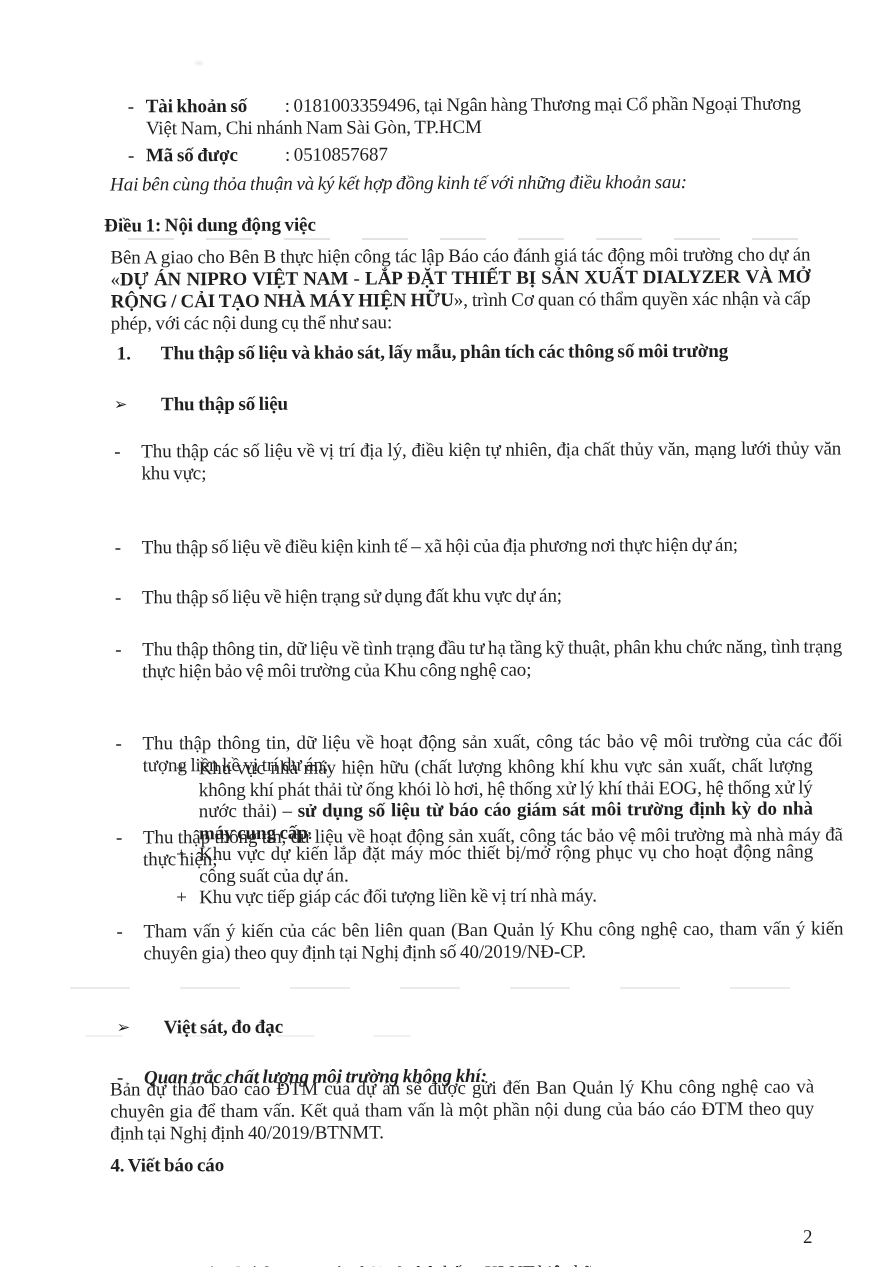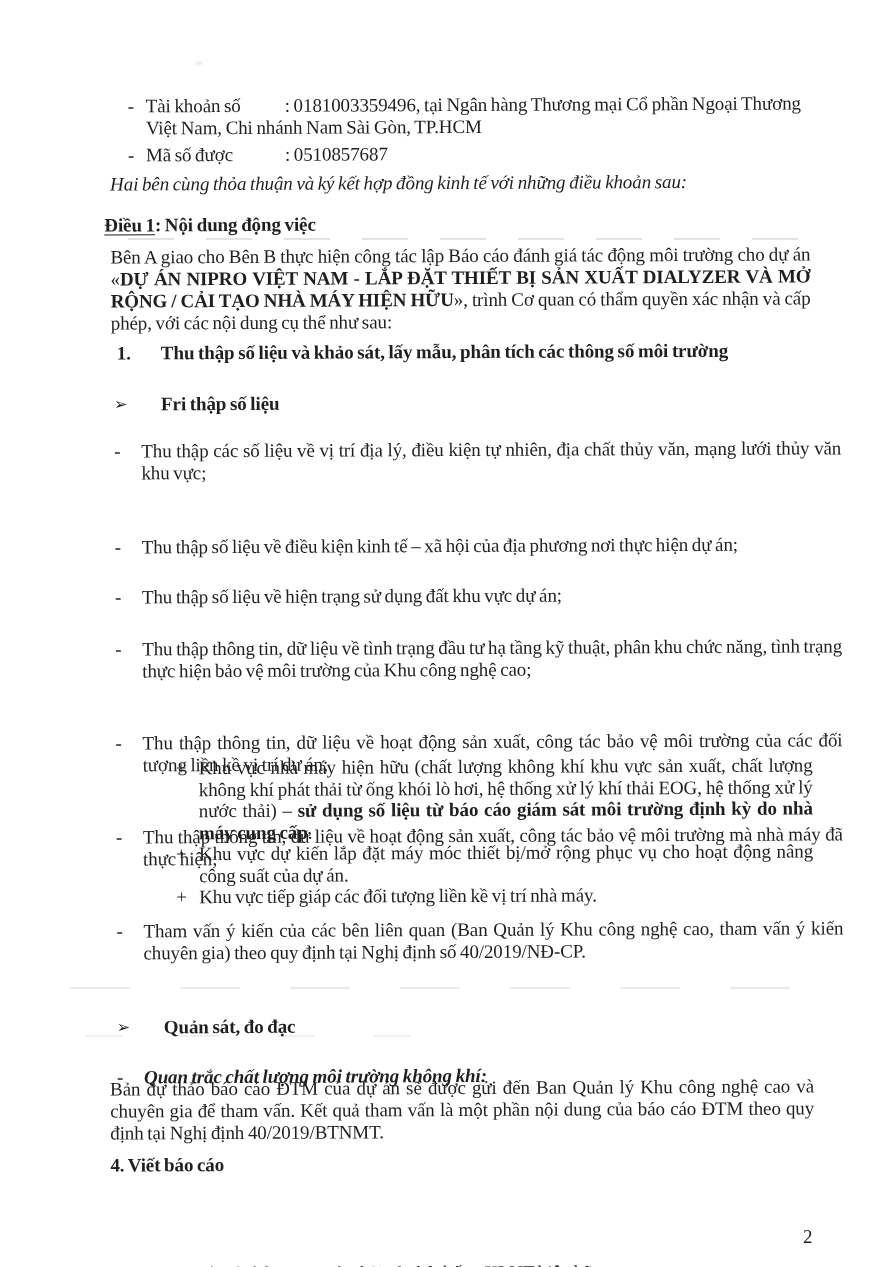--- a/index.html
+++ b/index.html
@@ -19,26 +19,26 @@
     position:absolute;left:112px;top:0;width:700px;height:1267px;
     transform:rotate(-0.25deg);
     transform-origin:350px 620px;
   }
   .abs{position:absolute;left:0;width:700px;}
   b{font-weight:bold;}
   
   .field{position:relative;padding-left:36px;}
   .field + .field{margin-top:5px;}
   .field .mk{position:absolute;left:18px;top:0;}
-  .flabel{display:inline-block;width:139px;vertical-align:top;}
+  .flabel{display:inline-block;width:139px;vertical-align:top;font-weight:bold;}
   
   .preamble{font-style:italic;}
   
   .art-head{font-weight:bold;}
-  .art-head .u{text-decoration:underline;text-underline-offset:3px;}
+  .art-head .u{text-underline-offset:3px;}
   
   .just{text-align:justify;}
   
   .numrow{position:relative;padding-left:50px;font-weight:bold;}
   .numrow .mk{position:absolute;left:6px;top:0;}
   
   .arrowrow{position:relative;padding-left:50px;font-weight:bold;}
   .arrowrow .mk{
     position:absolute;left:3px;top:0;font-weight:normal;
     font-family:"DejaVu Sans", sans-serif;font-size:16px;
@@ -98,21 +98,21 @@
       <span>Bên A giao cho Bên B thực hiện công tác lập Báo cáo đánh giá tác động môi trường cho dự án «</span><b>DỰ ÁN NIPRO VIỆT NAM - LẮP ĐẶT THIẾT BỊ SẢN XUẤT DIALYZER VÀ MỞ RỘNG / CẢI TẠO NHÀ MÁY HIỆN HỮU</b><span>», trình Cơ quan có thẩm quyền xác nhận và cấp phép, với các nội dung cụ thể như sau:</span>
     </div>
 
     <div class="abs numrow" style="top:341px">
       <span class="mk">1.</span>
       <span>Thu thập số liệu và khảo sát, lấy mẫu, phân tích các thông số môi trường</span>
     </div>
 
     <div class="abs arrowrow" style="top:370px">
       <span class="mk">➢</span>
-      <span>Fri thập số liệu</span>
+      <span>Thu thập số liệu</span>
     </div>
 
     <div class="abs li" style="top:395px">
       <span class="mk">-</span>
       <span>Thu thập các số liệu về vị trí địa lý, điều kiện tự nhiên, địa chất thủy văn, mạng lưới thủy văn khu vực;</span>
     </div>
     <div class="abs li" style="top:447px">
       <span class="mk">-</span>
       <span>Thu thập số liệu về điều kiện kinh tế – xã hội của địa phương nơi thực hiện dự án;</span>
     </div>
@@ -132,21 +132,21 @@
       <span class="mk">-</span>
       <span>Thu thập thông tin, dữ liệu về hoạt động sản xuất, công tác bảo vệ môi trường mà nhà máy đã thực hiện;</span>
     </div>
     <div class="abs li" style="top:655px">
       <span class="mk">-</span>
       <span>Tham vấn ý kiến của các bên liên quan (Ban Quản lý Khu công nghệ cao, tham vấn ý kiến chuyên gia) theo quy định tại Nghị định số 40/2019/NĐ-CP.</span>
     </div>
 
     <div class="abs arrowrow" style="top:707px">
       <span class="mk">➢</span>
-      <span>Quản sát, đo đạc</span>
+      <span>Việt sát, đo đạc</span>
     </div>
 
     <div class="abs li" style="top:735px">
       <span class="mk">-</span>
       <span class="lead-bi">Quan trắc chất lượng môi trường không khí:</span>
     </div>
 
     <div class="abs plusblock" style="top:756px">
       <div class="plus">
         <span class="mk">+</span>

